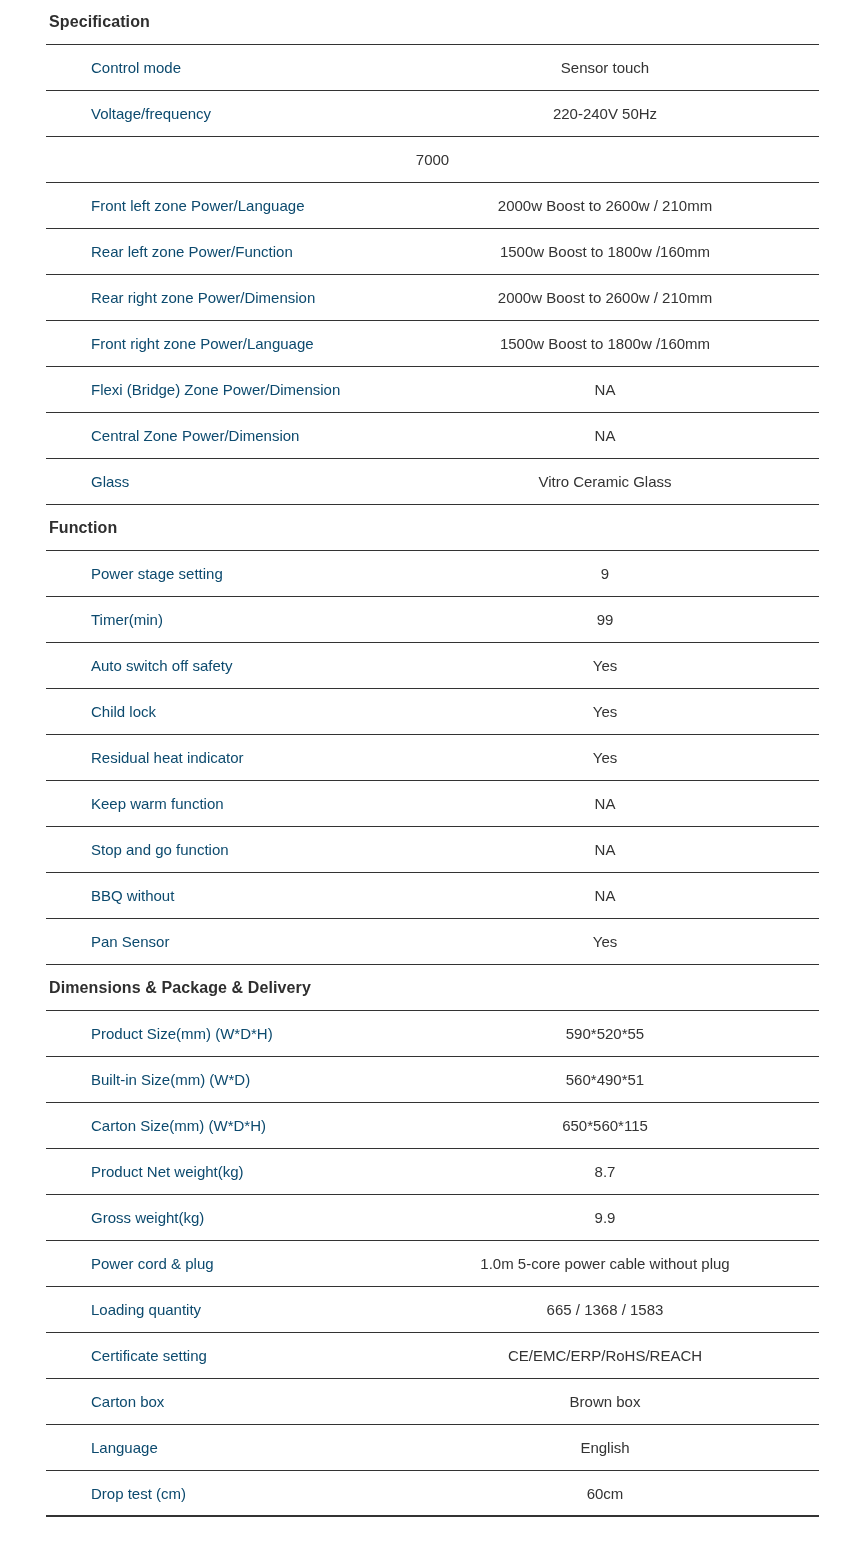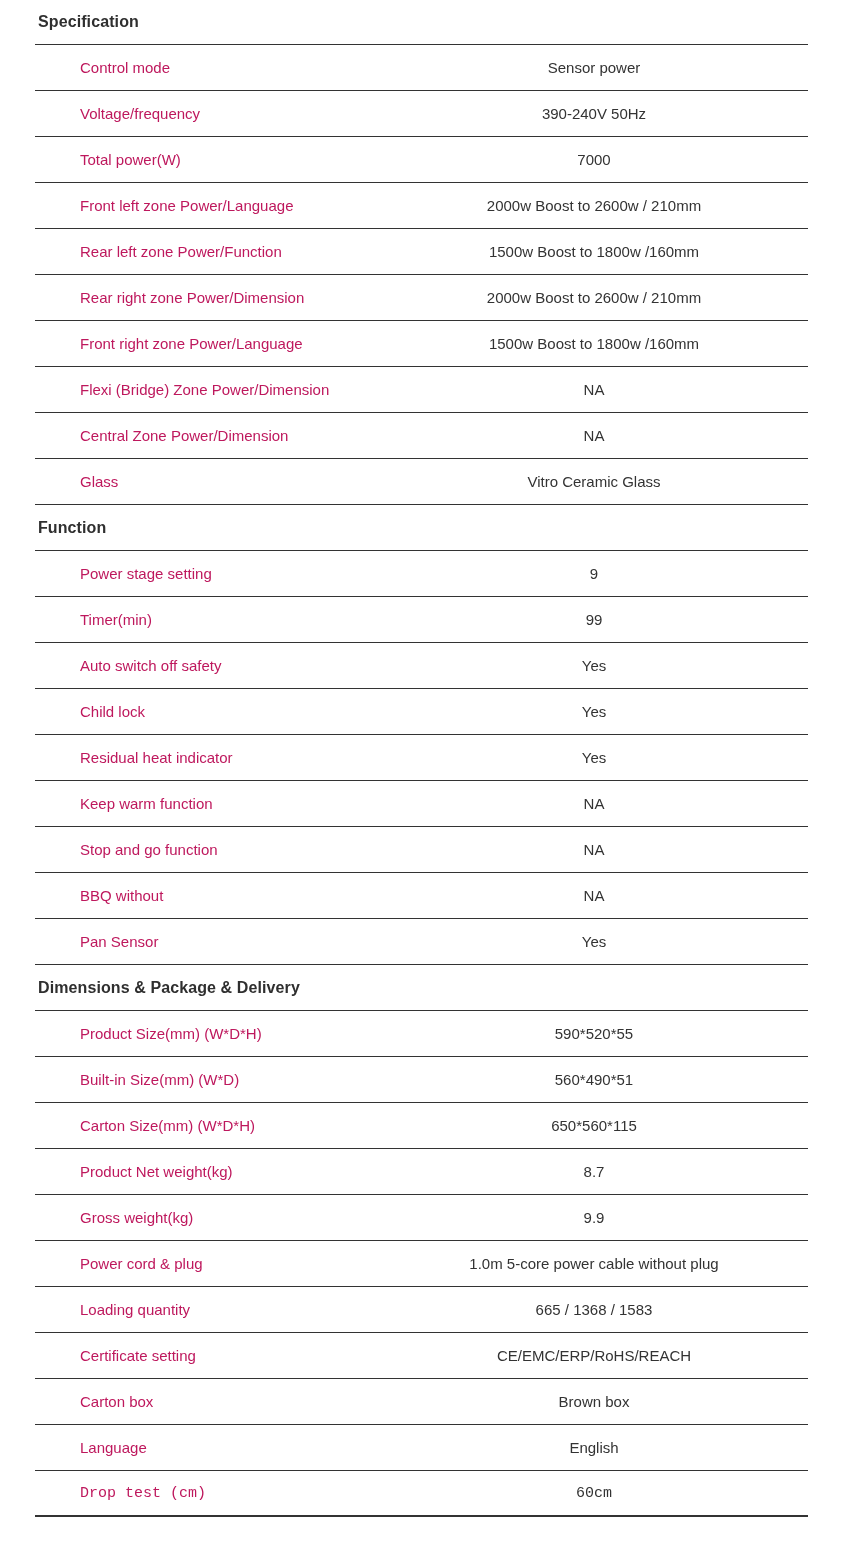--- a/index.html
+++ b/index.html
@@ -10,21 +10,21 @@
   body {
     width: 843px;
     height: 1565px;
     position: relative;
     font-family: "Liberation Sans", "DejaVu Sans", sans-serif;
     color: #333333;
     -webkit-font-smoothing: antialiased;
   }
   .spec-table {
     position: absolute;
-    left: 35px;
+    left: 46px;
     top: 0;
     width: 773px;
   }
   .band {
     box-sizing: border-box;
     height: 46px;
     border-bottom: 1px solid #333333;
     display: flex;
     align-items: center;
   }
@@ -36,53 +36,51 @@
     font-weight: 700;
     padding-left: 3px;
     color: #2f2f2f;
     letter-spacing: 0.1px;
   }
   .row-label {
     box-sizing: border-box;
     width: 345px;
     padding-left: 45px;
     font-size: 15px;
-    color: #be185d;
+    color: #0c4a6e;
     white-space: nowrap;
   }
   .row-value {
     flex: 1;
     text-align: center;
     font-size: 15px;
     color: #333333;
     white-space: nowrap;
   }
   .section:last-child .band:last-child {
     border-bottom-width: 2px;
-    font-family: Liberation Mono, monospace;
   }
 </style>
 </head>
 <body>
 
 <div class="spec-table" id="spec-table">
     <div class="section">
       <div class="band first-heading">
         <div class="heading">Specification</div>
       </div>
       <div class="band">
         <div class="row-label">Control mode</div>
-        <div class="row-value">Sensor power</div>
+        <div class="row-value">Sensor touch</div>
       </div>
       <div class="band">
         <div class="row-label">Voltage/frequency</div>
-        <div class="row-value">390-240V 50Hz</div>
-      </div>
-      <div class="band">
-        <div class="row-label">Total power(W)</div>
+        <div class="row-value">220-240V 50Hz</div>
+      </div>
+      <div class="band">
         <div class="row-value">7000</div>
       </div>
       <div class="band">
         <div class="row-label">Front left zone Power/Language</div>
         <div class="row-value">2000w Boost to 2600w / 210mm</div>
       </div>
       <div class="band">
         <div class="row-label">Rear left zone Power/Function</div>
         <div class="row-value">1500w Boost to 1800w /160mm</div>
       </div>

